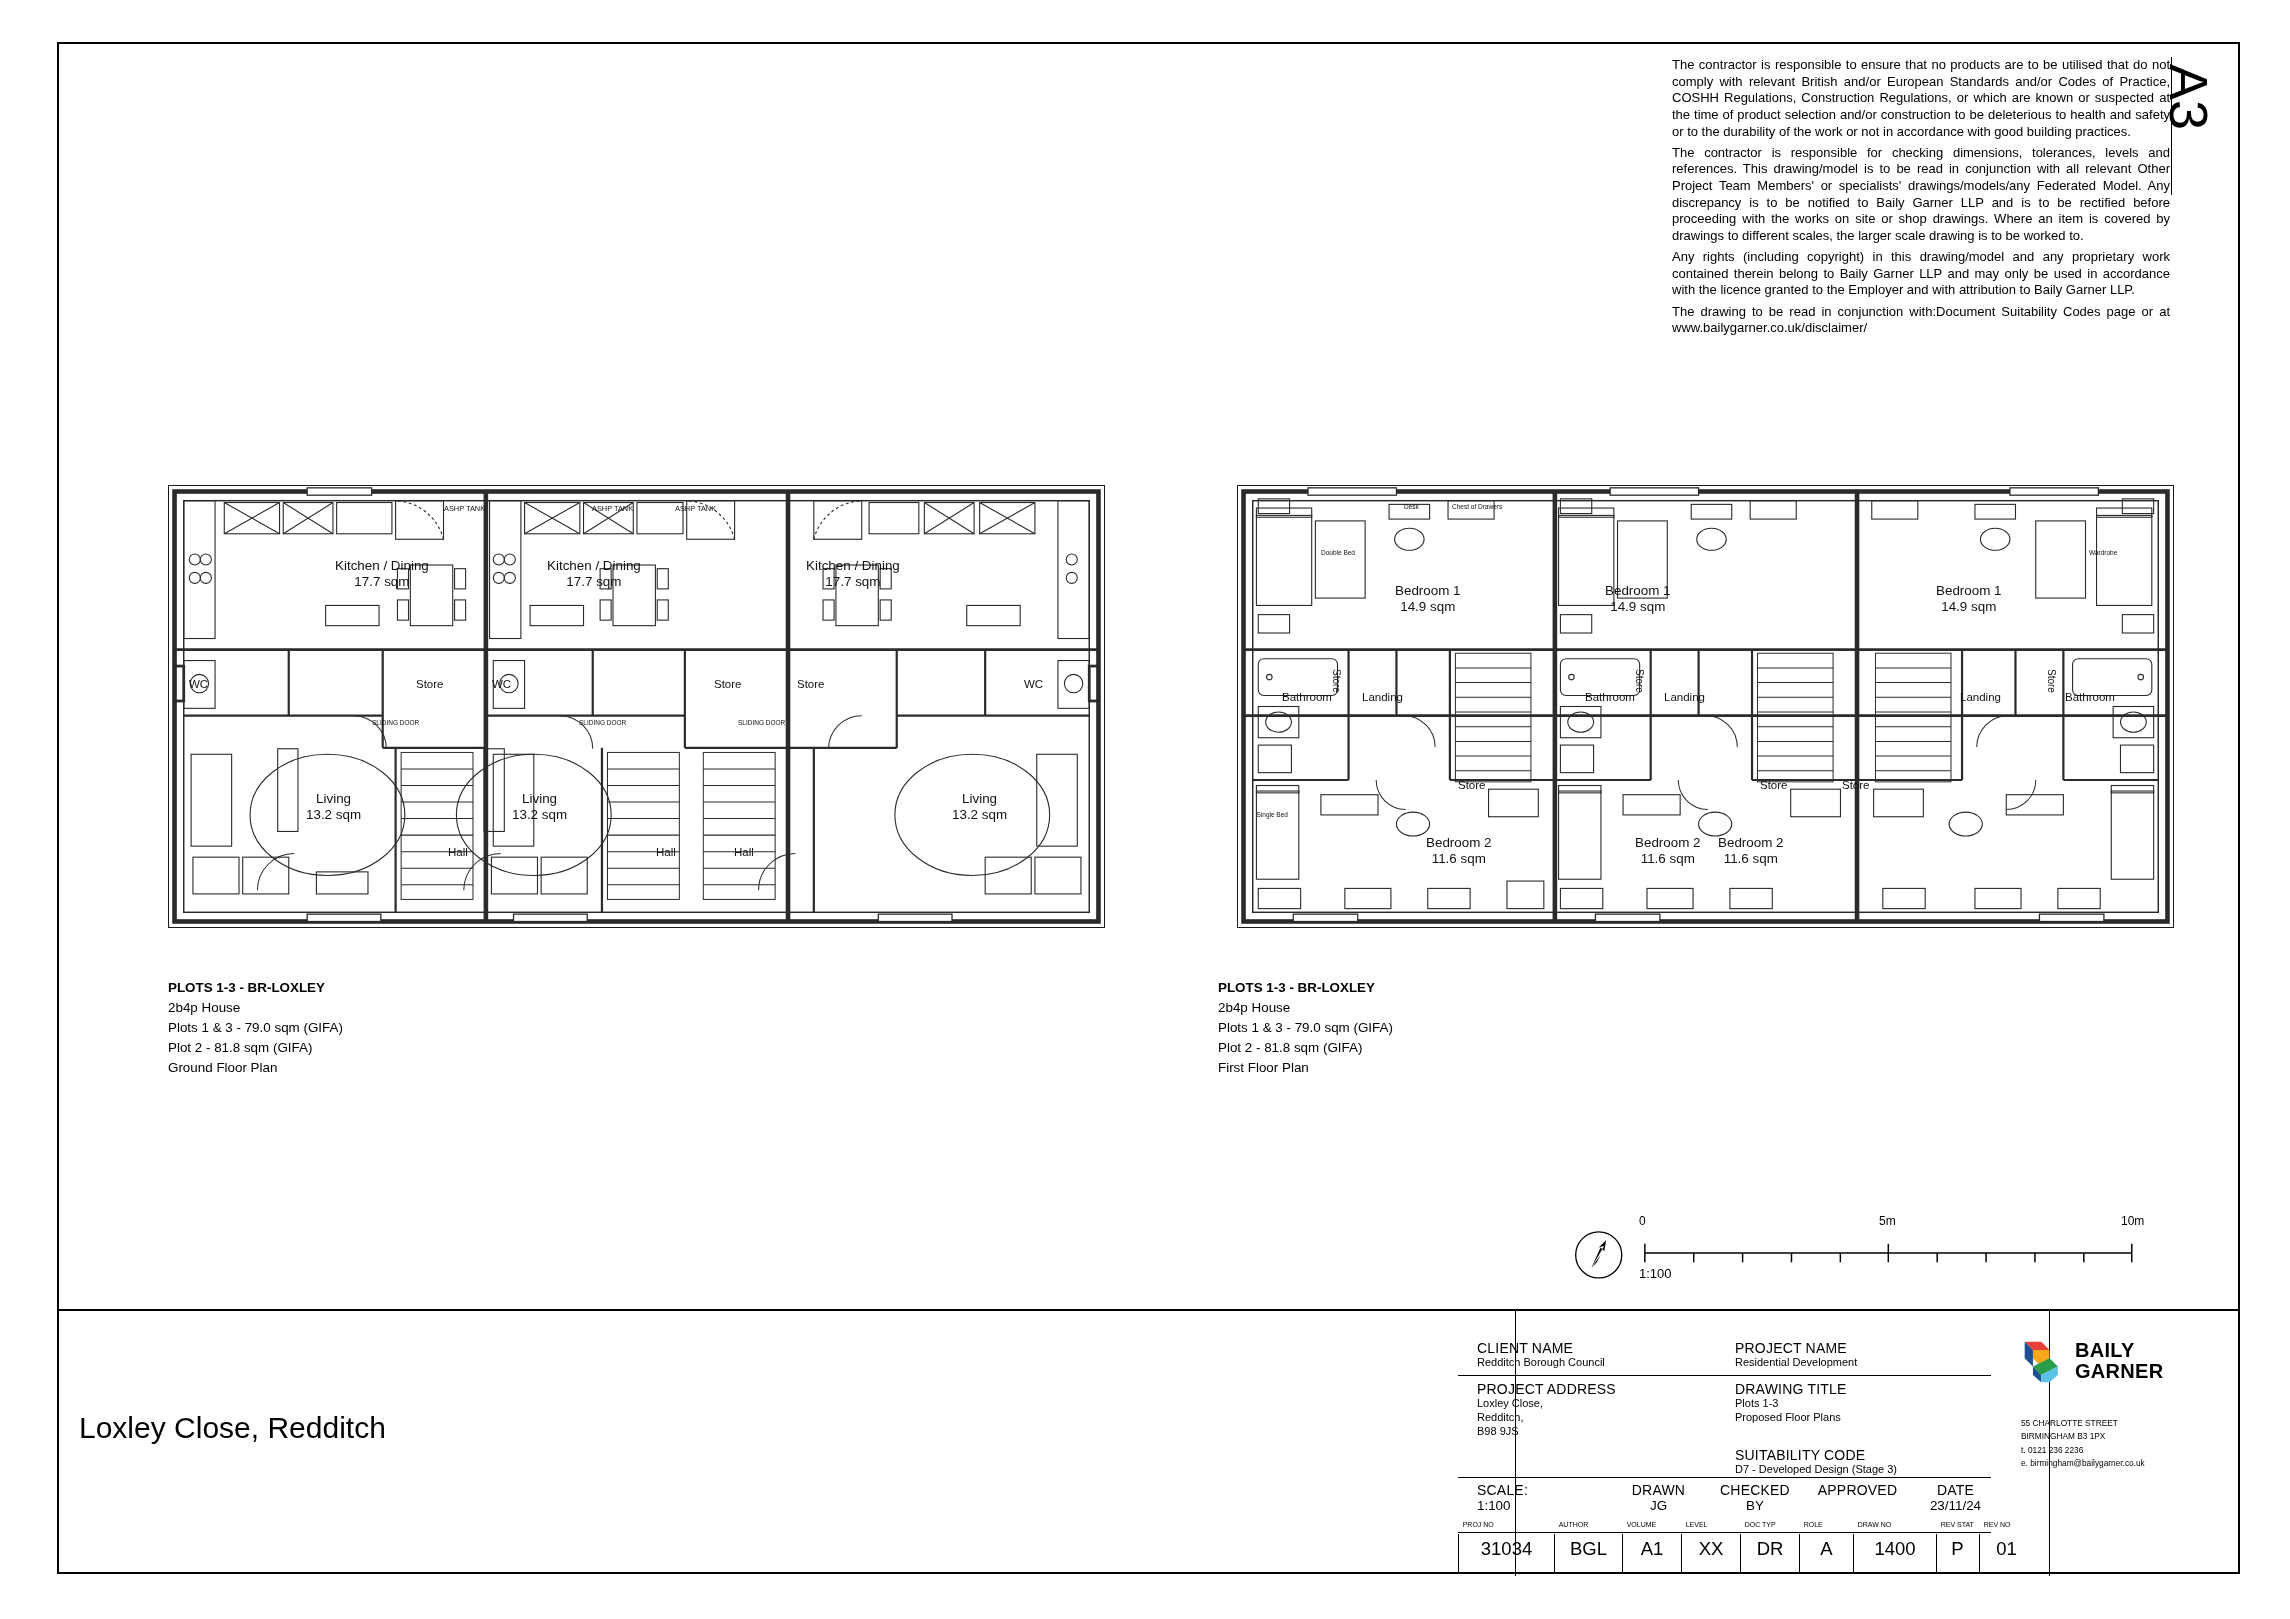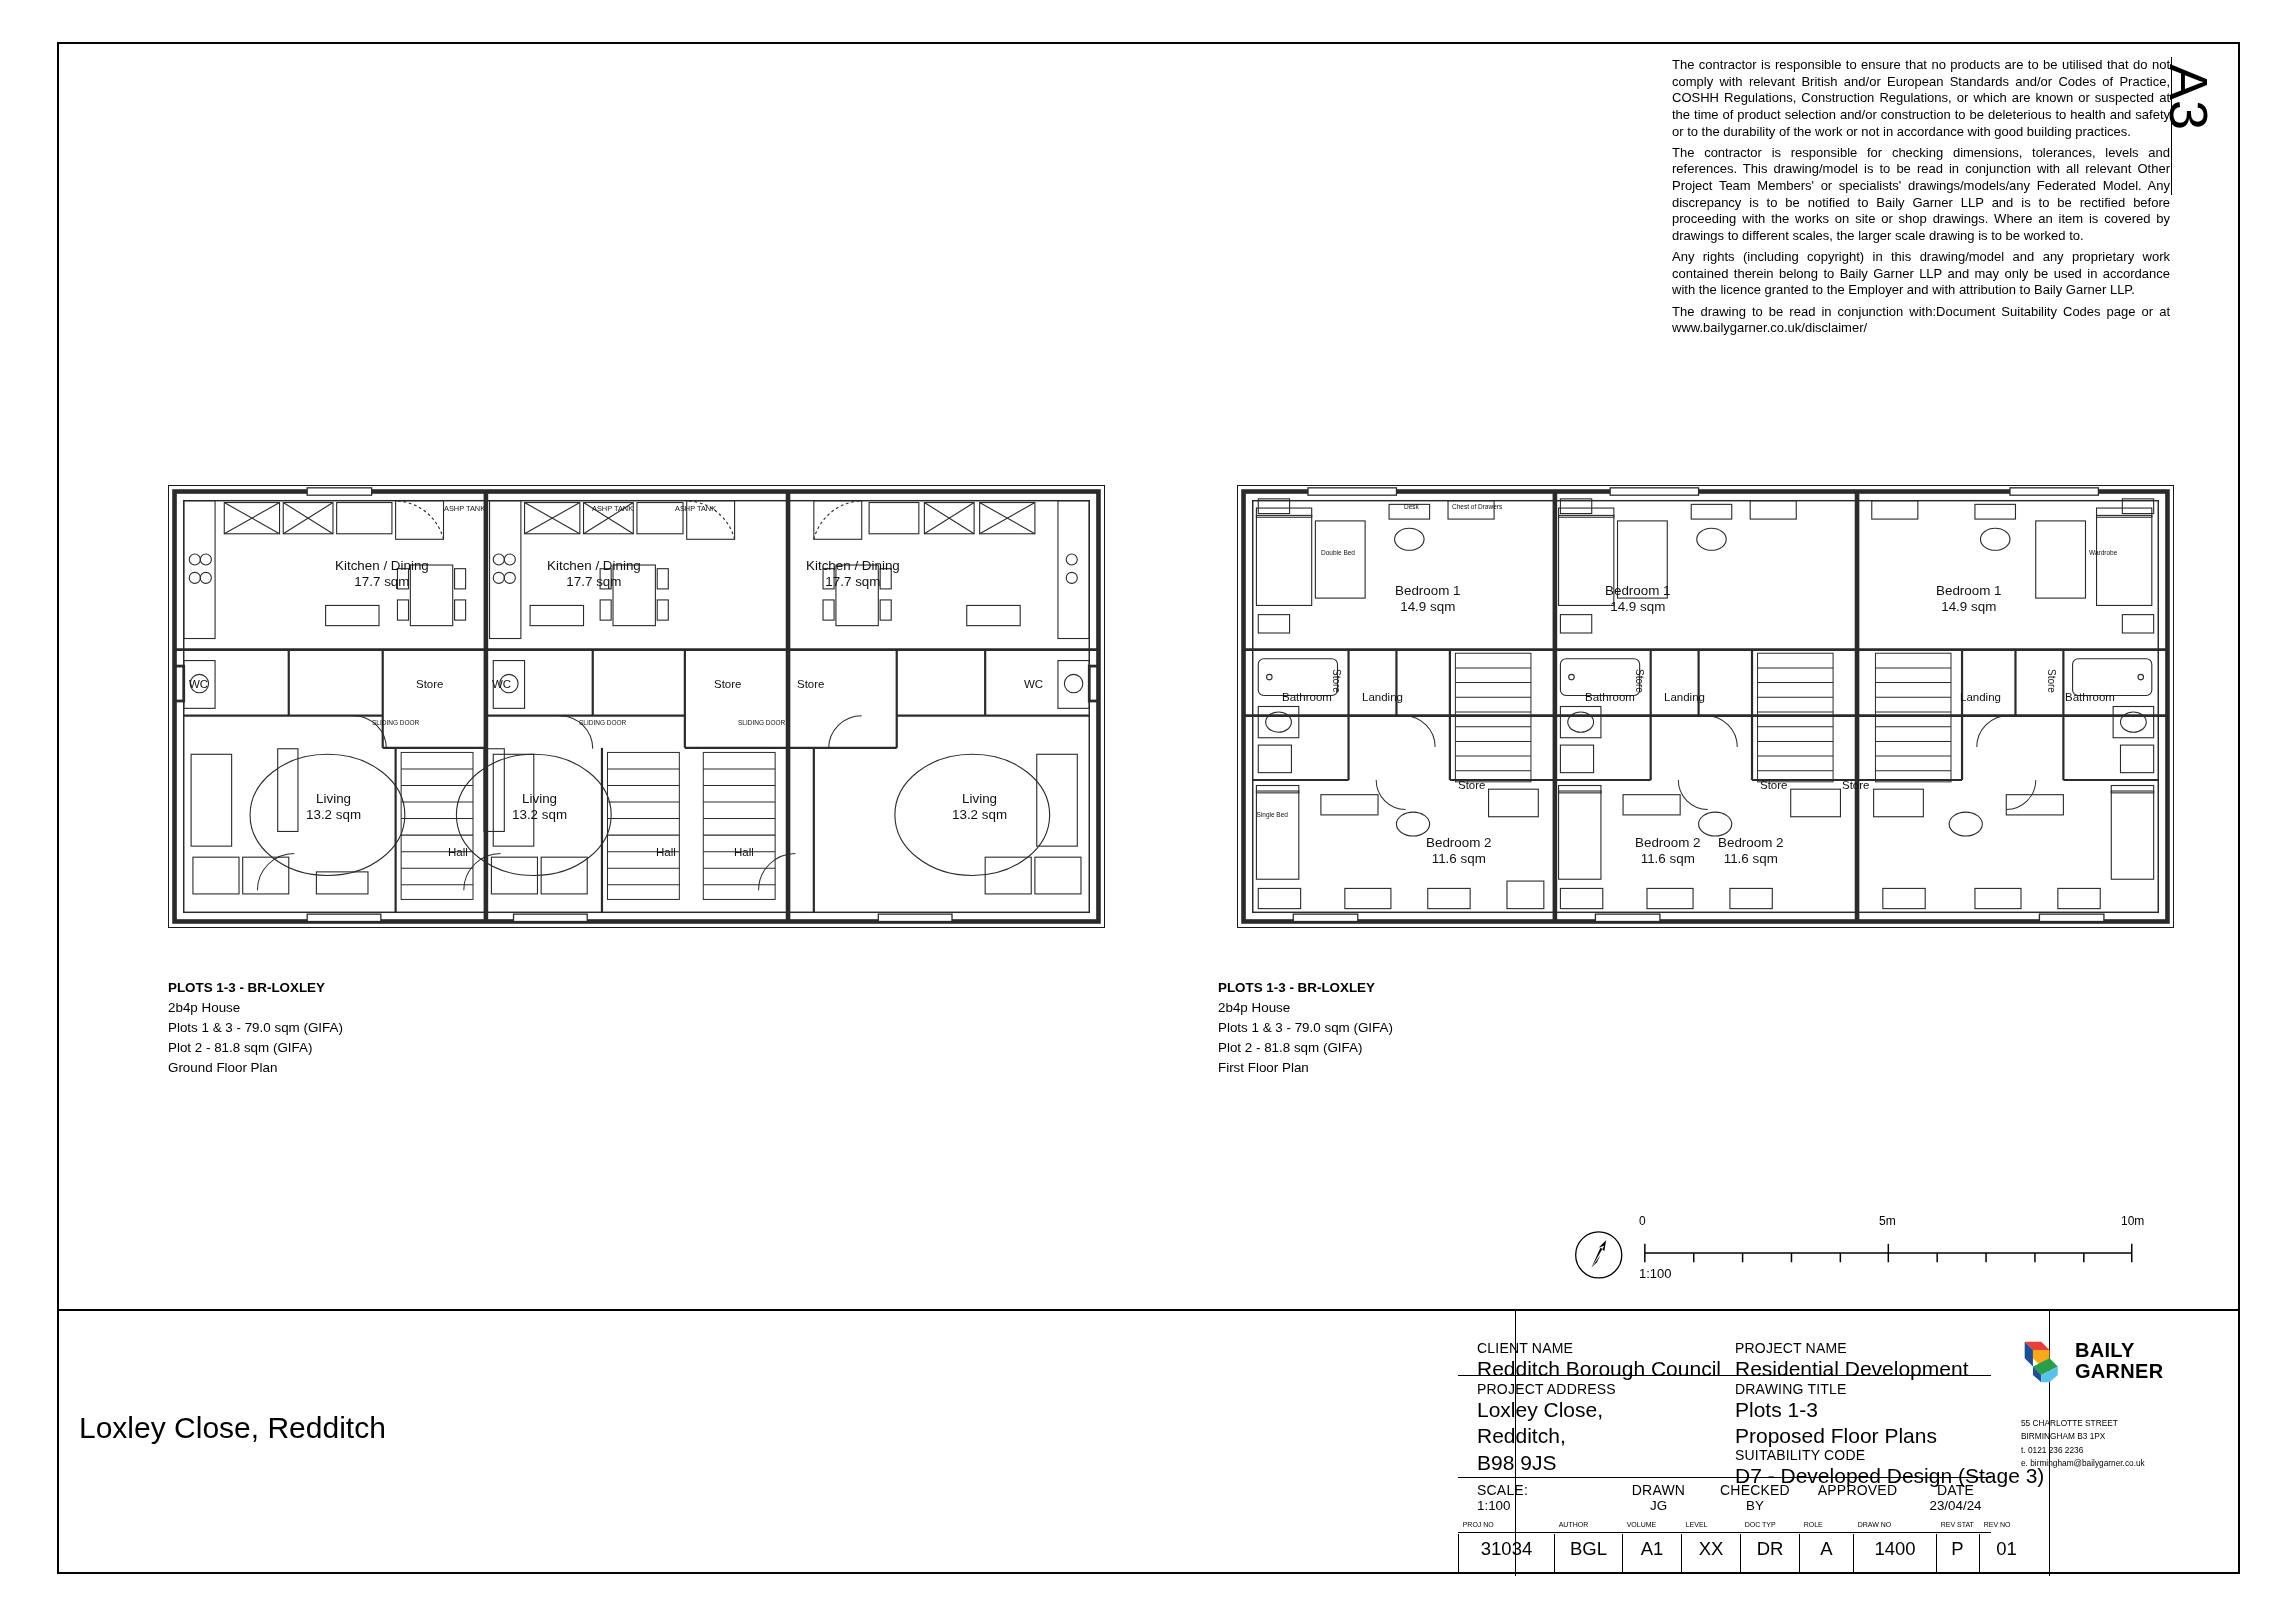--- a/index.html
+++ b/index.html
@@ -123,21 +123,21 @@
     top: 0;
     width: 0;
     border-left: 1.8px solid #000;
     height: 265px;
   }
   .tb-col-a { left: 1458px; }
   .tb-col-b { left: 1992px; }
 
   .tb-field { position: absolute; }
   .tb-lbl { font-size: 14px; letter-spacing: 0.2px; color: #000; }
-  .tb-val { font-size: 21px; line-height: 1.25; }
+  .tb-val { font-size: 11px; line-height: 1.25; }
   .tb-val.sm { font-size: 13.4px; }
 
   .tb-hline {
     position: absolute;
     border-top: 1.8px solid #000;
     height: 0;
   }
   .code-grid {
     position: absolute;
     left: 1458px;
@@ -690,21 +690,21 @@
 <div class="tb-field" style="left:1718px; top:1482px; text-align:center; width:74px;">
   <div class="tb-lbl">CHECKED</div>
   <div class="tb-val sm">BY</div>
 </div>
 <div class="tb-field" style="left:1816px; top:1482px; text-align:center; width:83px;">
   <div class="tb-lbl">APPROVED</div>
   <div class="tb-val sm"></div>
 </div>
 <div class="tb-field" style="left:1923px; top:1482px; text-align:center; width:65px;">
   <div class="tb-lbl">DATE</div>
-  <div class="tb-val sm">23/04/24</div>
+  <div class="tb-val sm">23/11/24</div>
 </div>
 <div class="tb-hline" style="left:1458px; top:1532px; width:533px;"></div>
 
 <div class="code-grid">
   <div class="code-cell" style="left:0px; width:96px;">
     <div class="clbl">PROJ NO</div>
     <div class="cval">31034</div>
   </div>
   <div class="code-cell" style="left:96px; width:68px;">
     <div class="clbl">AUTHOR</div>

